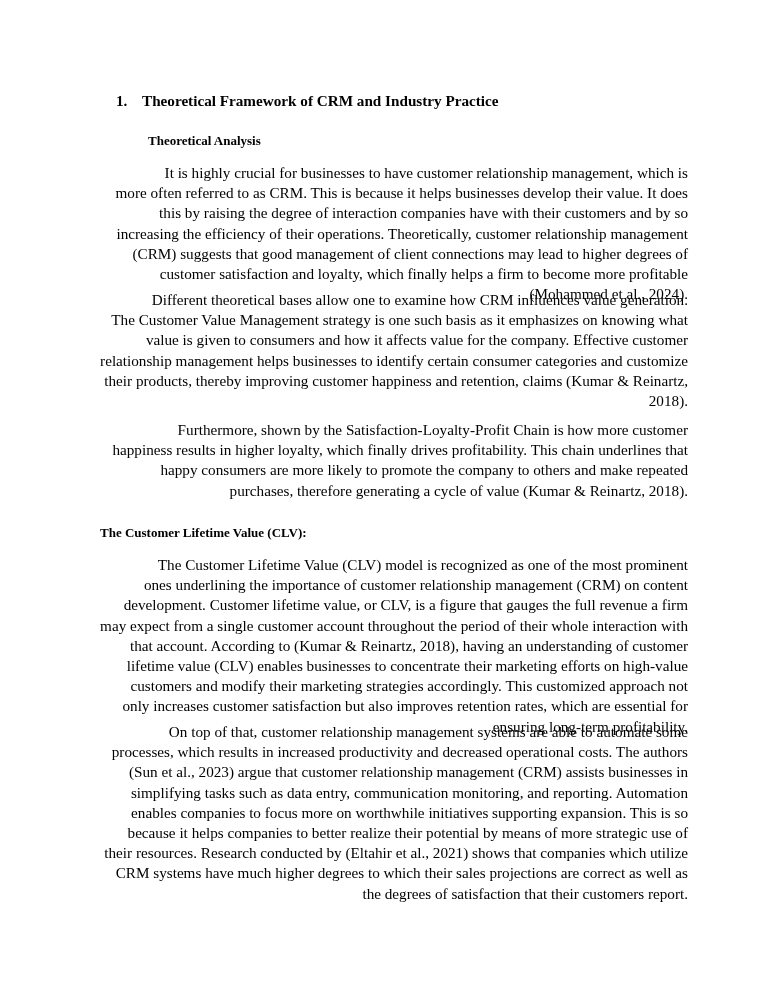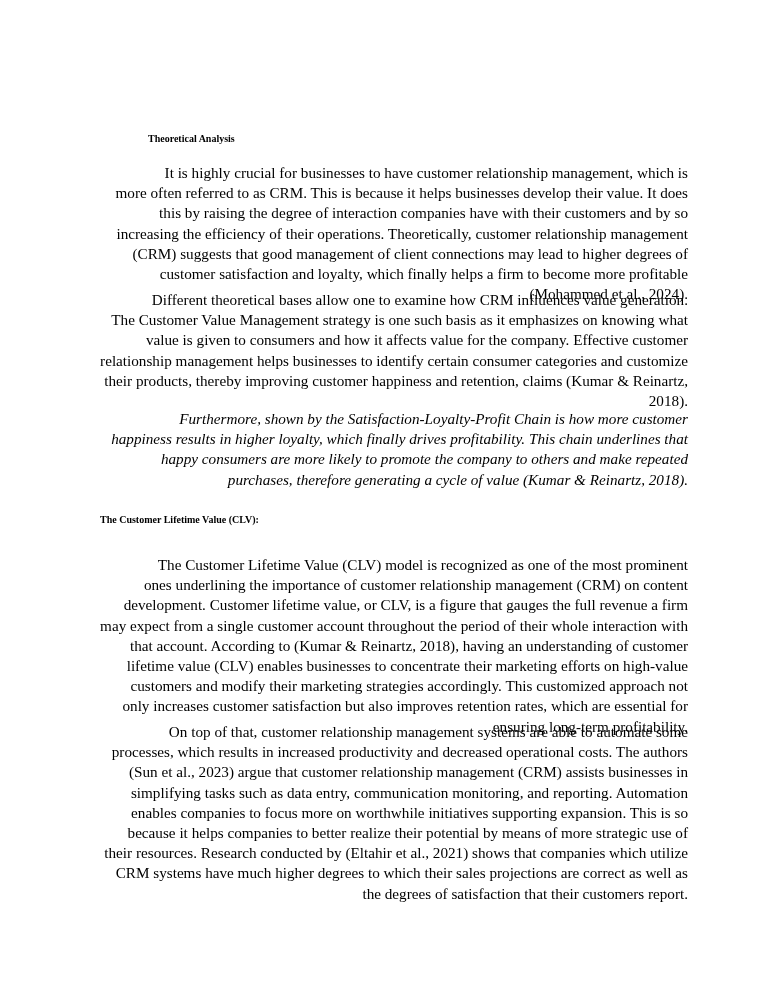--- a/index.html
+++ b/index.html
@@ -28,47 +28,50 @@
       font-size: 15.2px;
       white-space: nowrap;
     }
     .section-heading .num {
       display: inline-block;
       width: 20px;
     }
     .sub-heading {
       position: absolute;
       font-weight: bold;
-      font-size: 10px;
+      font-size: 13px;
       white-space: nowrap;
     }
     .para {
       position: absolute;
       left: 100px;
       width: 588px;
       font-size: 15.2px;
       line-height: 20.2px;
       text-indent: 48px;
       margin: 0;
       text-align: right;
     }
   </style>
 </head>
 <body>
 
 <div class="page">
 
+  <div class="section-heading">
+    <span class="num">1.</span><span class="gap" style="display:inline-block;width:6px;"></span><span>Theoretical Framework of CRM and Industry Practice</span>
+  </div>
 
   <div class="sub-heading" style="left:148px; top:133px;">Theoretical Analysis</div>
 
   <p class="para" style="top:163px;">It is highly crucial for businesses to have customer relationship management, which is more often referred to as CRM. This is because it helps businesses develop their value. It does this by raising the degree of interaction companies have with their customers and by so increasing the efficiency of their operations. Theoretically, customer relationship management (CRM) suggests that good management of client connections may lead to higher degrees of customer satisfaction and loyalty, which finally helps a firm to become more profitable (Mohammed et al., 2024).</p>
 
   <p class="para" style="top:290px;">Different theoretical bases allow one to examine how CRM influences value generation. The Customer Value Management strategy is one such basis as it emphasizes on knowing what value is given to consumers and how it affects value for the company. Effective customer relationship management helps businesses to identify certain consumer categories and customize their products, thereby improving customer happiness and retention, claims (Kumar &amp; Reinartz, 2018).</p>
 
-  <p class="para" style="top:409px;font-style:italic;">Furthermore, shown by the Satisfaction-Loyalty-Profit Chain is how more customer happiness results in higher loyalty, which finally drives profitability. This chain underlines that happy consumers are more likely to promote the company to others and make repeated purchases, therefore generating a cycle of value (Kumar &amp; Reinartz, 2018).</p>
+  <p class="para" style="top:420px;">Furthermore, shown by the Satisfaction-Loyalty-Profit Chain is how more customer happiness results in higher loyalty, which finally drives profitability. This chain underlines that happy consumers are more likely to promote the company to others and make repeated purchases, therefore generating a cycle of value (Kumar &amp; Reinartz, 2018).</p>
 
-  <div class="sub-heading" style="left:100px; top:514px;">The Customer Lifetime Value (CLV):</div>
+  <div class="sub-heading" style="left:100px; top:525px;">The Customer Lifetime Value (CLV):</div>
 
   <p class="para" style="top:555px;">The Customer Lifetime Value (CLV) model is recognized as one of the most prominent ones underlining the importance of customer relationship management (CRM) on content development. Customer lifetime value, or CLV, is a figure that gauges the full revenue a firm may expect from a single customer account throughout the period of their whole interaction with that account. According to (Kumar &amp; Reinartz, 2018), having an understanding of customer lifetime value (CLV) enables businesses to concentrate their marketing efforts on high-value customers and modify their marketing strategies accordingly. This customized approach not only increases customer satisfaction but also improves retention rates, which are essential for ensuring long-term profitability.</p>
 
   <p class="para" style="top:722px;">On top of that, customer relationship management systems are able to automate some processes, which results in increased productivity and decreased operational costs. The authors (Sun et al., 2023) argue that customer relationship management (CRM) assists businesses in simplifying tasks such as data entry, communication monitoring, and reporting. Automation enables companies to focus more on worthwhile initiatives supporting expansion. This is so because it helps companies to better realize their potential by means of more strategic use of their resources. Research conducted by (Eltahir et al., 2021) shows that companies which utilize CRM systems have much higher degrees to which their sales projections are correct as well as the degrees of satisfaction that their customers report.</p>
 
 </div>
 
 </body></html>

